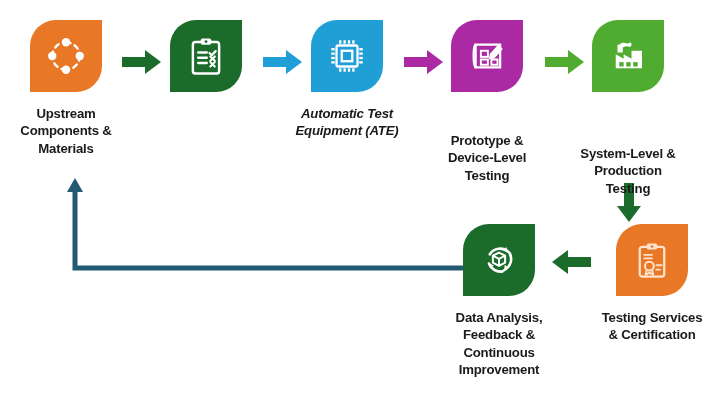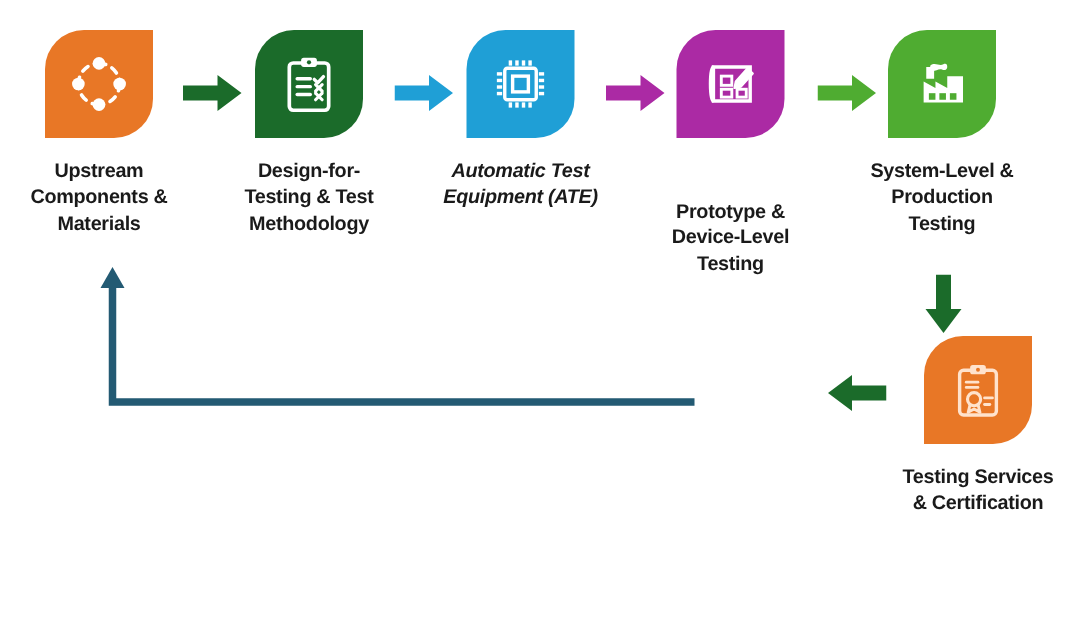--- a/index.html
+++ b/index.html
@@ -115,23 +115,20 @@
       <path d="M28 20.5 l2.6 2.6 L35 18.4" fill="none" stroke="#fff" stroke-width="2.6" stroke-linecap="round" stroke-linejoin="round"></path>
       <g stroke="#fff" stroke-width="2.4" stroke-linecap="round">
         <path d="M29 24.5 l5 5"></path>
               <path d="M34 24.5 l-5 5"></path>
         <path d="M29 31 l5 5"></path>
               <path d="M34 31 l-5 5"></path>
       </g>
     </svg>
         </span>
       </div>
-      <div class="node-label" style="width: 150px; margin-left: -39px;">Design-for-
-Testing &amp; Test
-Methodology</div>
     </div>
     <div class="node" style="left: 311px; top: 20px; width: 72px;">
       <div class="tile" style="background: rgb(31, 159, 214);">
         <span>
     <svg width="42" height="42" viewBox="0 0 48 48" aria-hidden="true">
       <rect x="12" y="12" width="24" height="24" rx="2" fill="none" stroke="#fff" stroke-width="2.6"></rect>
       <rect x="18" y="18" width="12" height="12" fill="none" stroke="#fff" stroke-width="2.6"></rect>
       <g fill="#fff">
         <rect x="15" y="6" width="2.6" height="4"></rect>
               <rect x="20" y="6" width="2.6" height="4"></rect>
@@ -168,21 +165,21 @@
         <rect x="29" y="28" width="7" height="6"></rect>
       </g>
       <path d="M28 22 L37 12 l4 4 l-9 10 l-5 1 z" fill="#fff" stroke="#fff" stroke-width="1.6" stroke-linejoin="round"></path>
     </svg>
         </span>
       </div>
       <div class="node-label" style="width: 150px; margin-left: -39px; margin-top: 40px;">Prototype &amp;
 Device-Level
 Testing</div>
     </div>
-    <div class="node" style="left: 592px; top: 20px; width: 72px;">
+    <div class="node" style="left: 592px; top: 20px; width: 72px; gap: 40px;">
       <div class="tile" style="background: rgb(79, 172, 49);">
         <span>
     <svg width="42" height="42" viewBox="0 0 48 48" aria-hidden="true">
       <path d="M10 38 V22 l9 5 V22 l9 5 V18 h12 v20 z" fill="#fff"></path>
       <path d="M12 20 V11 h6 v9" fill="#fff"></path>
       <path d="M15 10 c4 -3 7 1 10 -1 c2 -1 3 0 3 2 c0 2 -2 3 -4 2 c-3 -1 -5 2 -9 1 z" fill="#fff"></path>
       <g fill="#4fac31">
         <rect x="14" y="31" width="5" height="5"></rect>
         <rect x="22" y="31" width="5" height="5"></rect>
         <rect x="30" y="31" width="5" height="5"></rect>
@@ -208,13 +205,36 @@
       <circle cx="21" cy="31" r="5" fill="none" stroke="#ffe2cc" stroke-width="2.4"></circle>
       <path d="M18 35 l-1.5 6 l4.5 -2.6 l4.5 2.6 l-1.5 -6" fill="none" stroke="#ffe2cc" stroke-width="2.2" stroke-linejoin="round"></path>
       <path d="M29 30 h6" stroke="#ffe2cc" stroke-width="2.2" stroke-linecap="round"></path>
       <path d="M29 35 h4" stroke="#ffe2cc" stroke-width="2.2" stroke-linecap="round"></path>
     </svg>
         </span>
       </div>
       <div class="node-label" style="width: 150px; margin-left: -39px;">Testing Services
 &amp; Certification</div>
     </div>
+    <div class="node" style="left: 463px; top: 224px; width: 72px;">
+      <div class="tile" style="background: rgb(27, 107, 42);">
+        <span>
+    <svg width="42" height="42" viewBox="0 0 48 48" aria-hidden="true">
+      <g fill="none" stroke="#fff" stroke-width="3" stroke-linecap="round">
+        <path d="M13.5 17.5 A14 14 0 0 1 34.5 14.5"></path>
+        <path d="M36 16 A14 14 0 0 1 30 35.5"></path>
+        <path d="M28 37 A14 14 0 0 1 12.5 28"></path>
+      </g>
+      <path d="M34.5 14.5 l-5.8 -1.2 l3.4 -4.2 z" fill="#fff"></path>
+      <path d="M30 35.5 l0.4 -5.9 l5 3 z" fill="#fff"></path>
+      <path d="M12.5 28 l5.6 2 l-4.2 3.6 z" fill="#fff"></path>
+      <path d="M24 15.5 l7 3.6 v8 l-7 3.6 l-7 -3.6 v-8 z" fill="none" stroke="#fff" stroke-width="2.3" stroke-linejoin="round"></path>
+      <path d="M17 19.1 l7 3.6 l7 -3.6" fill="none" stroke="#fff" stroke-width="2.3" stroke-linejoin="round"></path>
+      <path d="M24 22.7 v8" fill="none" stroke="#fff" stroke-width="2.3"></path>
+    </svg>
+        </span>
+      </div>
+      <div class="node-label" style="width: 150px; margin-left: -39px;">Data Analysis,
+Feedback &amp;
+Continuous
+Improvement</div>
+    </div>
   </div>
 
 </body></html>

